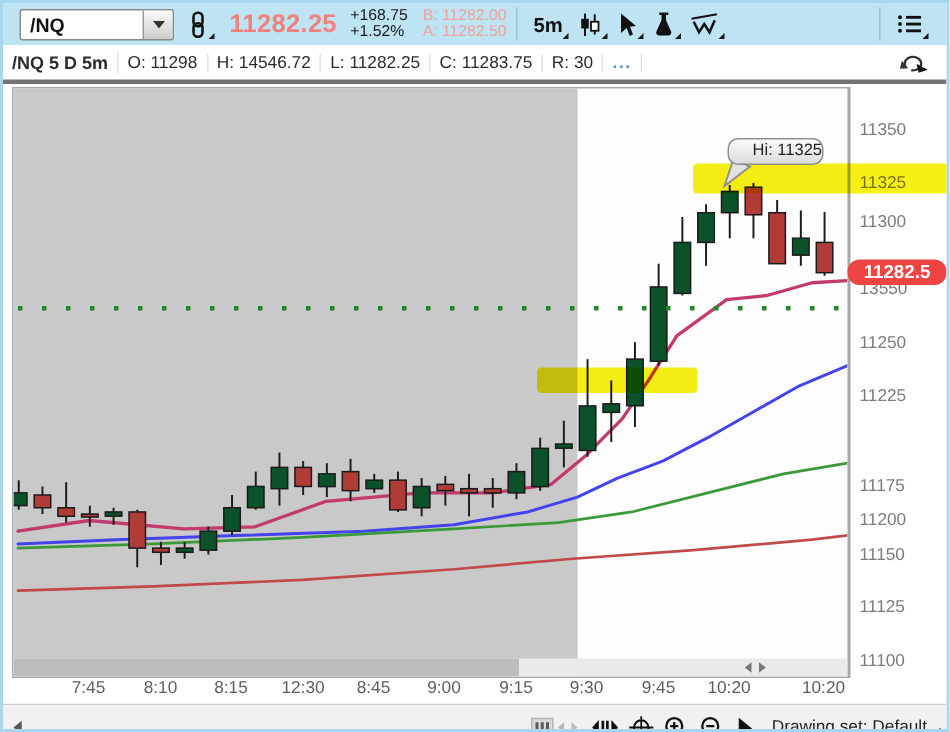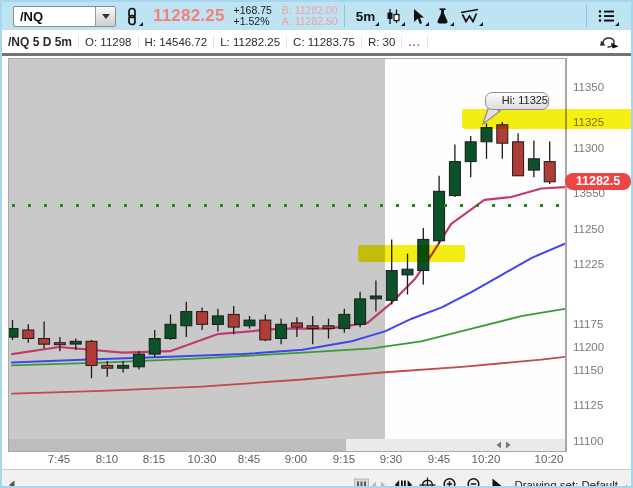--- a/index.html
+++ b/index.html
@@ -234,21 +234,21 @@
         <div class="ylab" style="top: 235px; margin-top: 48px;">11200</div>
         <div class="ylab" style="top: 260px;">11175</div>
         <div class="ylab" style="top: 306px;">11150</div>
         <div class="ylab" style="top: 341px;">11125</div>
         <div class="ylab" style="top: 377px;">11100</div>
       </div>
     <div class="x-axis" id="x-axis">
         <div class="xlab" style="left: 57px;">7:45</div>
         <div class="xlab" style="left: 105px;">8:10</div>
         <div class="xlab" style="left: 152px;">8:15</div>
-        <div class="xlab" style="left: 200px;">10:30</div>
+        <div class="xlab" style="left: 200px;">12:30</div>
         <div class="xlab" style="left: 247px;">8:45</div>
         <div class="xlab" style="left: 294px;">9:00</div>
         <div class="xlab" style="left: 342px;">9:15</div>
         <div class="xlab" style="left: 389px;">9:30</div>
         <div class="xlab" style="left: 437px;">9:45</div>
         <div class="xlab" style="left: 484px;">10:20</div>
         <div class="xlab" style="left: 547px;">10:20</div>
       </div>
     <div class="hl" id="hl0" style="left: 460px; width: 170px; top: 53px; height: 20px;"></div>
     <div class="hl" id="hl1" style="left: 356px; width: 107px; top: 189px; height: 17px;"></div>

